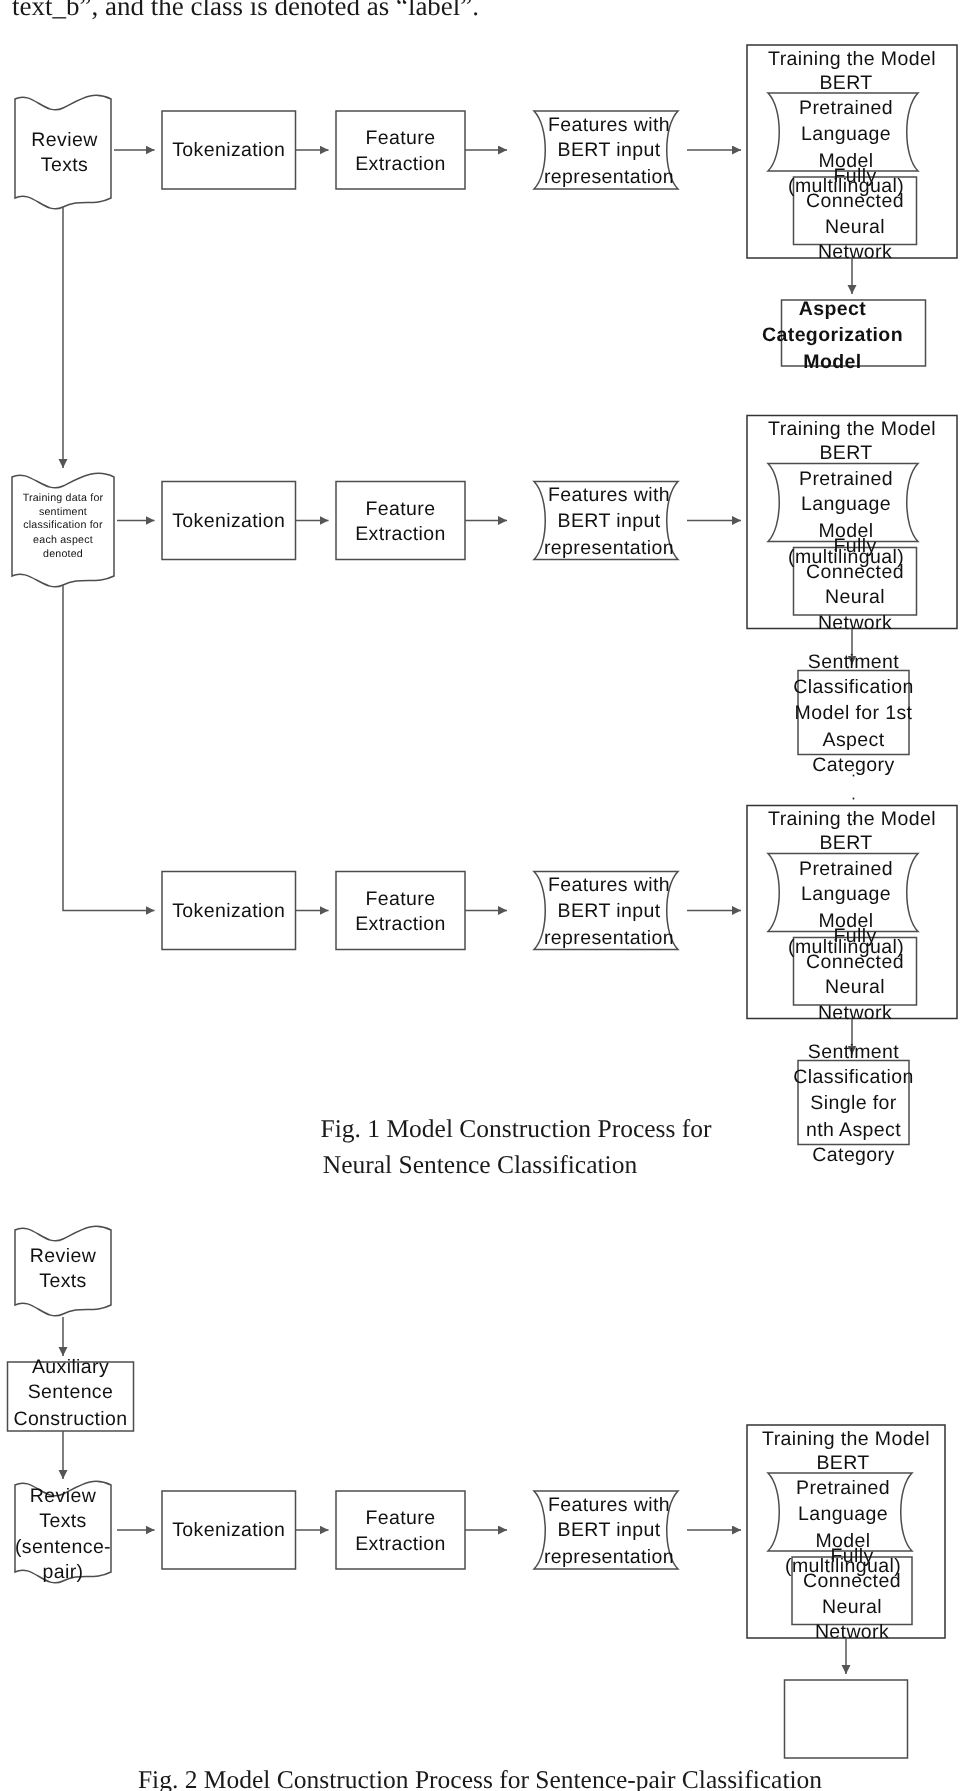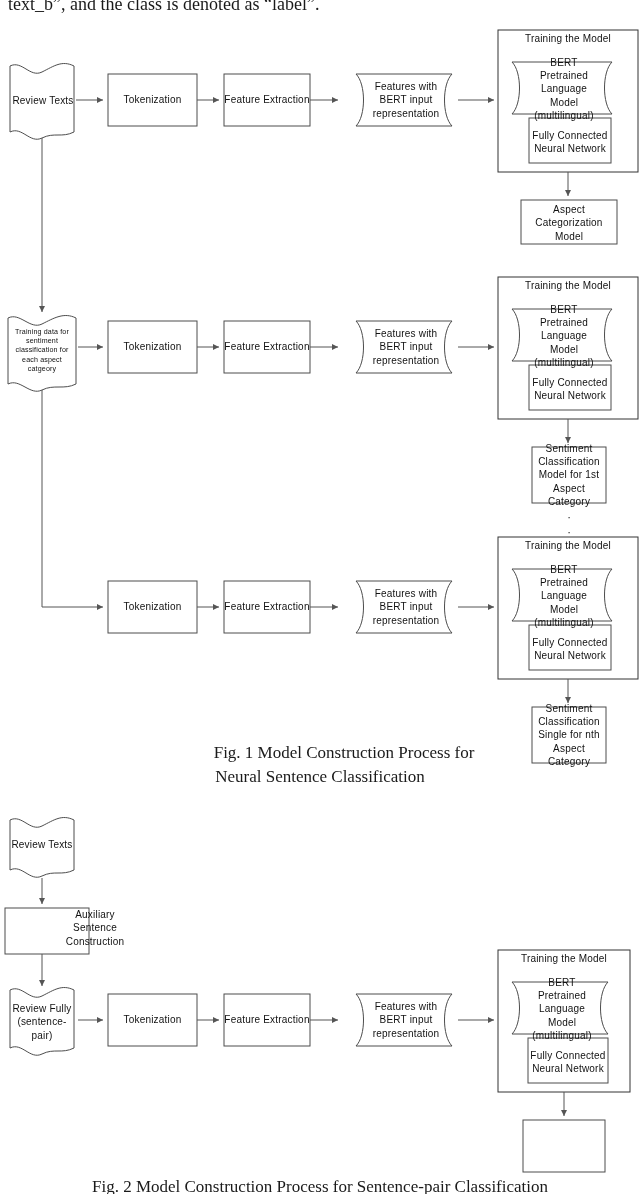--- a/index.html
+++ b/index.html
@@ -26,21 +26,21 @@
     text-align:center;
     line-height:1.35;
     white-space:nowrap;
   }
 
   
   .chartsvg{position:absolute;left:0;top:0;}
 
   .nodelabel{
     position:absolute;
-    font-size:10px;
+    font-size:13px;
     line-height:1.32;
     color:#111;
     text-align:center;
     display:flex;align-items:center;justify-content:center;
     pointer-events:none;
     letter-spacing:.02em;
   }
   .nodelabel.sm{font-size:7.1px;}
   .dots{position:absolute;font-size:11px;line-height:1;color:#111;text-align:center;}
 </style>
@@ -117,23 +117,23 @@
     </g>
   </svg>
 
   <div class="nodelabel" style="left:10px;top:88px;width:66px;height:26px;">Review Texts</div>
   <div class="nodelabel" style="left:108px;top:86px;width:89px;height:28px;">Tokenization</div>
   <div class="nodelabel" style="left:224px;top:86px;width:86px;height:28px;">Feature Extraction</div>
   <div class="nodelabel" style="left:362px;top:86px;width:88px;height:28px;">Features with BERT input representation</div>
   <div class="nodelabel" style="left:498px;top:33px;width:140px;height:12px;">Training the Model</div>
   <div class="nodelabel" style="left:528px;top:70px;width:72px;height:38px;">BERT Pretrained Language Model (multilingual)</div>
   <div class="nodelabel" style="left:529px;top:130px;width:82px;height:24px;">Fully Connected Neural Network</div>
-  <div class="nodelabel" style="left:521px;top:210px;width:96px;height:26px;">Aspect Categorization Model</div>
+  <div class="nodelabel" style="left:507px;top:210px;width:96px;height:26px;font-weight:bold;">Aspect Categorization Model</div>
 
-  <div class="nodelabel sm" style="left:8px;top:318px;width:68px;height:66px;">Training data for sentiment classification for each aspect catgeory</div>
+  <div class="nodelabel sm" style="left:8px;top:318px;width:68px;height:66px;">Training data for sentiment classification for each aspect denoted</div>
   <div class="nodelabel" style="left:108px;top:333px;width:89px;height:28px;">Tokenization</div>
   <div class="nodelabel" style="left:224px;top:333px;width:86px;height:28px;">Feature Extraction</div>
   <div class="nodelabel" style="left:362px;top:333px;width:88px;height:28px;">Features with BERT input representation</div>
   <div class="nodelabel" style="left:498px;top:280px;width:140px;height:12px;">Training the Model</div>
   <div class="nodelabel" style="left:528px;top:317px;width:72px;height:38px;">BERT Pretrained Language Model (multilingual)</div>
   <div class="nodelabel" style="left:529px;top:377px;width:82px;height:24px;">Fully Connected Neural Network</div>
   <div class="nodelabel" style="left:532px;top:452px;width:74px;height:46px;">Sentiment Classification Model for 1st Aspect Category</div>
 
   <div class="dots" style="left:532px;top:512px;width:74px;">·</div>
   <div class="dots" style="left:532px;top:527px;width:74px;">·</div>
@@ -173,22 +173,22 @@
 
       <rect x="498" y="150" width="132" height="142" fill="#fff" stroke="#333"></rect>
       <path d="M512,182 L608,182 C598,192 598,224 608,234 L512,234 C522,224 522,192 512,182 Z" fill="#fff"></path>
       <rect x="528" y="238" width="80" height="45" fill="#fff"></rect>
       <line x1="564" y1="292" x2="564" y2="316" stroke="#555" marker-end="url(#ah)"></line>
       <rect x="523" y="320" width="82" height="52" fill="#fff"></rect>
     </g>
   </svg>
 
   <div class="nodelabel" style="left:10px;top:836px;width:64px;height:18px;">Review Texts</div>
-  <div class="nodelabel" style="left:5px;top:914px;width:84px;height:28px;margin-left:48px;">Auxiliary Sentence Construction</div>
-  <div class="nodelabel" style="left:8px;top:1008px;width:68px;height:28px;">Review Fully (sentence-pair)</div>
+  <div class="nodelabel" style="left:5px;top:914px;width:84px;height:28px;">Auxiliary Sentence Construction</div>
+  <div class="nodelabel" style="left:8px;top:1008px;width:68px;height:28px;">Review Texts (sentence-pair)</div>
   <div class="nodelabel" style="left:108px;top:1006px;width:89px;height:28px;">Tokenization</div>
   <div class="nodelabel" style="left:224px;top:1006px;width:86px;height:28px;">Feature Extraction</div>
   <div class="nodelabel" style="left:362px;top:1006px;width:88px;height:28px;">Features with BERT input representation</div>
   <div class="nodelabel" style="left:498px;top:953px;width:132px;height:12px;">Training the Model</div>
   <div class="nodelabel" style="left:526px;top:990px;width:72px;height:38px;">BERT Pretrained Language Model (multilingual)</div>
   <div class="nodelabel" style="left:528px;top:1050px;width:80px;height:24px;">Fully Connected Neural Network</div>
 
   <div class="caption" style="left:0;top:1176px;width:640px;">Fig. 2 Model Construction Process for Sentence-pair Classification</div>
 
 </div>

